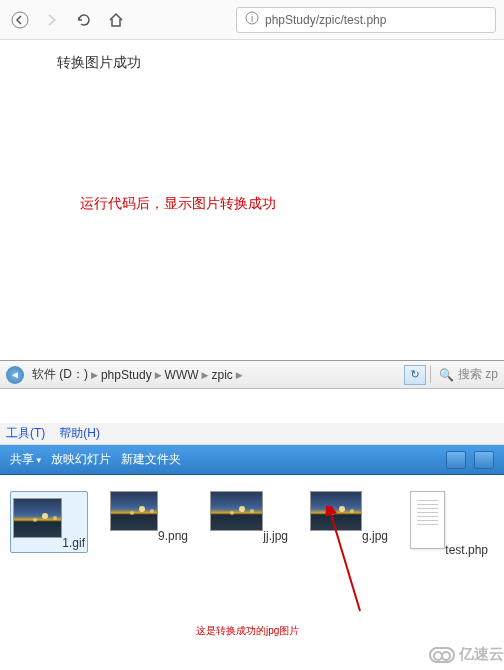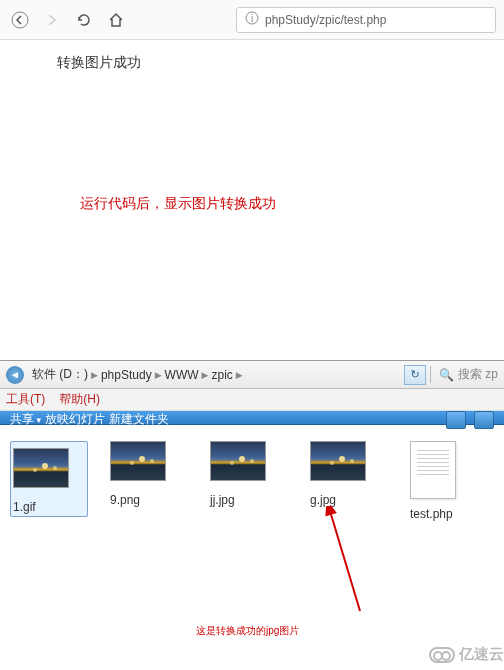--- a/index.html
+++ b/index.html
@@ -18,29 +18,29 @@
     
     
     .explorer { position: absolute; top: 360px; left: 0; right: 0; bottom: 0; background: #fff; border-top: 1px solid #999; }
     .addr-bar { height: 28px; background: linear-gradient(#f8f8f8,#eaeaea); border-bottom: 1px solid #bbb; display: flex; align-items: center; padding: 0 6px; font-size: 12px; color: #333; }
     .addr-back { width: 18px; height: 18px; border-radius: 50%; background: radial-gradient(#7ab8e8,#3a7db5); margin-right: 8px; display:flex; align-items:center; justify-content:center; color:#fff; font-size:10px; }
     .addr-path { flex: 1; display:flex; align-items:center; gap:3px; }
     .addr-sep { color: #888; font-size:9px; }
     .addr-search { border-left: 1px solid #bbb; padding-left: 8px; color: #888; display:flex; align-items:center; gap:4px; }
     .refresh-box { width:22px; height:20px; border:1px solid #8fb5d8; background:linear-gradient(#eaf3fb,#cde4f6); margin-right:4px; display:flex; align-items:center; justify-content:center; color:#2a5a8a; font-size:11px;}
     
-    .menu-bar { height: 22px; background: #f3f3f3; display: flex; align-items: center; padding: 0 6px; gap: 14px; font-size: 12px; color: #b91c1c; border-bottom:1px solid #ddd;}
+    .menu-bar { height: 22px; background: #f3f3f3; display: flex; align-items: center; padding: 0 6px; gap: 14px; font-size: 12px; color: #1d4ed8; border-bottom:1px solid #ddd;margin-top:34px;}
     
-    .toolbar { height: 14px; background: linear-gradient(#4a9ee8,#2f7dc7); display: flex; align-items: flex-start; padding: 0 10px; gap: 4px; color: #fff; font-size: 12px; border-bottom:1px solid #1a5a9a;}
+    .toolbar { height: 30px; background: linear-gradient(#4a9ee8,#2f7dc7); display: flex; align-items: center; padding: 0 10px; gap: 10px; color: #fff; font-size: 12px; border-bottom:1px solid #1a5a9a;}
     .toolbar .dd::after { content: " ▾"; font-size: 9px; }
     .toolbar-right { margin-left:auto; display:flex; gap:8px;}
     .tb-icon { width:20px; height:18px; background: linear-gradient(#6eb5f2,#3a85c9); border:1px solid #2a6aa5; border-radius:2px;}
     
     .files { padding: 16px 10px; display: flex; gap: 22px; align-items:flex-start; }
-    .file-item { display: flex; flex-direction: column; align-items: flex-start; width: 78px; }
+    .file-item { display: flex; flex-direction: row; align-items: flex-end; width: 78px; }
     .file-item.selected { background: #e5f3ff; border: 1px solid #7da2ce; border-radius: 2px; padding: 2px; }
     .file-item.selected .thumb { margin-top:4px;}
     .thumb { width: 56px; height: 40px; margin-bottom: 12px; position:relative; }
     .thumb.img { background: linear-gradient(to bottom, #2a3a5a 0%, #3a5a8a 35%, #4a6a9a 45%, #daa520 55%, #1a2a3a 60%, #2a3a4a 100%); border:1px solid #999; }
     .thumb.img::before { content:""; position:absolute; top:14px; left:28px; width:6px; height:6px; background:rgba(255,230,150,0.9); border-radius:50%; box-shadow: -10px 4px 0 -1px rgba(255,230,150,0.6), 10px 2px 0 -1px rgba(255,230,150,0.6);}
     .thumb.php { width: 46px; height: 58px; background: #fff; border: 1px solid #bbb; box-shadow: 1px 1px 2px rgba(0,0,0,0.1); margin-bottom: 8px; position:relative;}
     .thumb.php::before { content:""; position:absolute; top:8px; left:6px; right:6px; height:2px; background: repeating-linear-gradient(to bottom, #ccc 0 1px, transparent 1px 4px); bottom: 20px; height:auto;}
     .file-name { font-size: 12px; color: #333; text-align: center; }
     
     .annotation2 { position: absolute; left: 196px; bottom: 32px; color: #d00000; font-size: 10px; }

